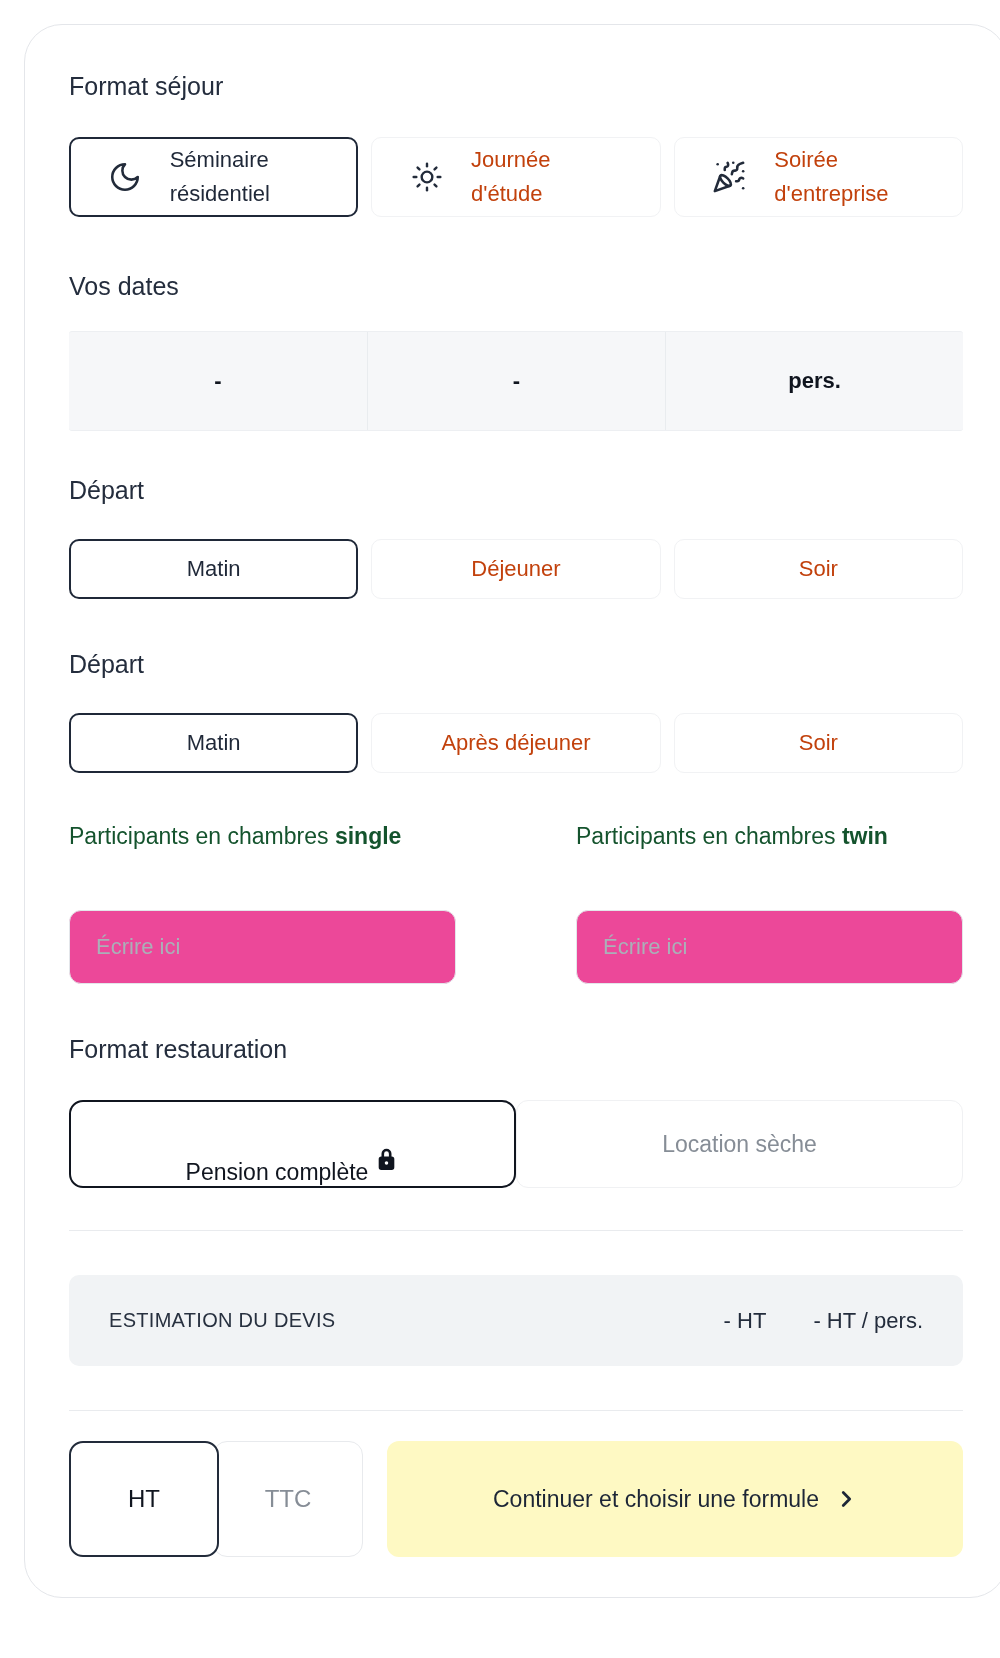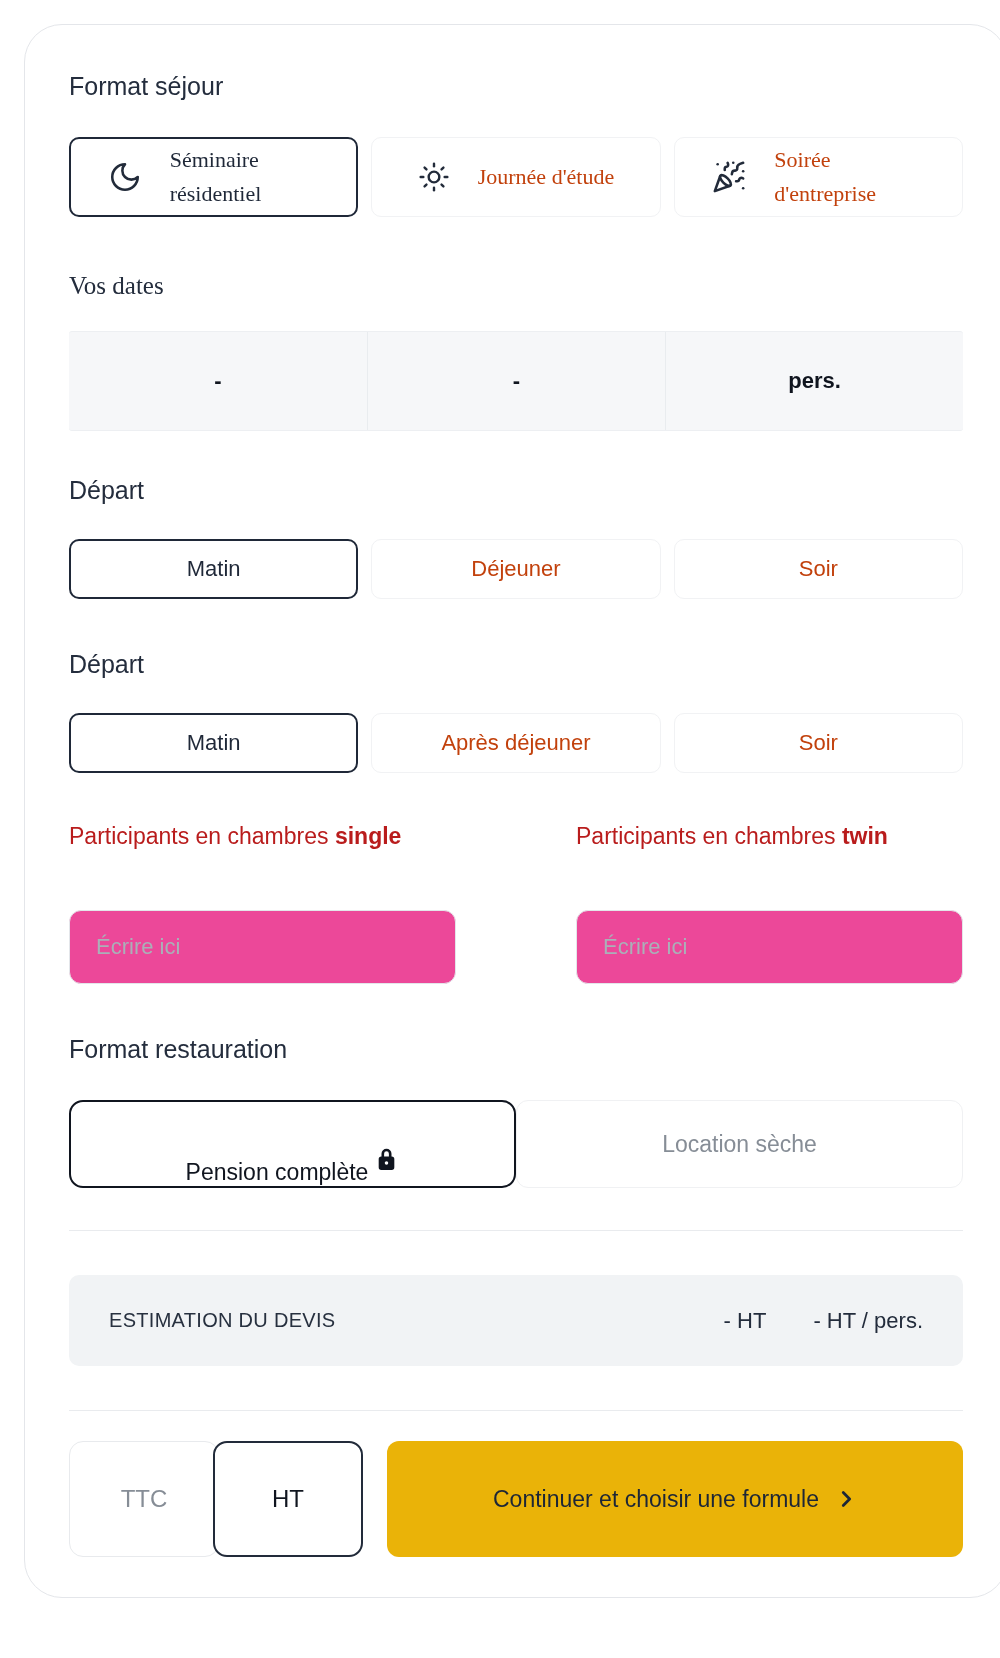--- a/index.html
+++ b/index.html
@@ -38,24 +38,24 @@
     font-size: 22px;
   }
   .opt.selected {
     border: 2px solid #1f2838;
     color: #1f2838;
     font-weight: 500;
   }
   .opt .ic { display: inline-flex; color: #222b3a; flex: 0 0 auto; }
   .opt .lbl2 { max-width: 150px; line-height: 1.55; text-align: left; }
   
-  .fmt-row { margin: 36px 0 54px 0; font-family: Liberation Serif, serif; }
+  .fmt-row { margin: 36px 0 54px 0; }
   .fmt-row .opt { height: 80px; }
   
-  .dates-heading { margin-bottom: 30px; font-family: Liberation Serif, serif; }
+  .dates-heading { margin-bottom: 30px; }
   .dates-row {
     height: 100px;
     margin-bottom: 44px;
     background: #f6f7f9;
     border-top: 1px solid #edeff2;
     border-bottom: 1px solid #edeff2;
     border-radius: 3px;
     display: grid;
     grid-template-columns: 1fr 1fr 1fr;
   }
@@ -67,21 +67,21 @@
   .dates-cell + .dates-cell { border-left: 1px solid #e9ecef; }
   
   .time-block { margin-bottom: 50px; }
   .time-block .section-heading { margin-bottom: 34px; }
   .time-block .opt { height: 60px; }
   
   .participants {
     display: grid; grid-template-columns: 1fr 1fr; column-gap: 120px;
     margin-bottom: 50px;
   }
-  .part-label { font-size: 23px; color: #b91c1c; margin-bottom: 60px; }
+  .part-label { font-size: 23px; color: #14532d; margin-bottom: 60px; }
   .part-label b { font-weight: 700; }
   .part-input {
     width: 100%; height: 74px;
     border: 1px solid #e3e6ea; border-radius: 12px;
     font-size: 22px; color: #242d3d; padding: 0 26px;
     font-family: "Liberation Sans", "DejaVu Sans", sans-serif;
     outline: none; background: #ec4899;
   }
   .part-input::placeholder { color: #aab0b8; }
   
@@ -118,21 +118,21 @@
     font-size: 24px; color: #868d96; cursor: pointer;
     display: flex; align-items: center; justify-content: center;
     font-family: "Liberation Sans", "DejaVu Sans", sans-serif;
   }
   .tax-btn.selected {
     border: 2.5px solid #222b3a; color: #10151f; font-weight: 500; z-index: 1;
   }
   .tax-btn + .tax-btn { margin-left: -6px; }
   .continue-btn {
     margin-left: 24px; flex: 1; height: 116px;
-    background: #eab308; border: none; border-radius: 12px;
+    background: #fef9c3; border: none; border-radius: 12px;
     font-size: 23px; font-weight: 500; color: #1d2636; cursor: pointer;
     display: flex; align-items: center; justify-content: center; gap: 16px;
     font-family: "Liberation Sans", "DejaVu Sans", sans-serif;
   }
   svg { display: block; }
 </style>
 </head>
 <body>
 
 <div class="card">
@@ -237,22 +237,22 @@
     <span class="est-label">ESTIMATION DU DEVIS</span>
     <span class="est-values">
       <span>- HT</span>
       <span>- HT / pers.</span>
     </span>
   </div>
 
   <hr class="divider">
 
   <div class="footer">
+    <button class="tax-btn selected">HT</button>
     <button class="tax-btn">TTC</button>
-    <button class="tax-btn selected">HT</button>
     <button class="continue-btn">
       <span>Continuer et choisir une formule</span>
       <span>
         <svg width="22" height="22" viewBox="0 0 24 24" fill="none" stroke="#1d2636" stroke-width="3" stroke-linecap="round" stroke-linejoin="round">
             <path d="m9 5 7 7-7 7"></path>
           </svg>
       </span>
     </button>
   </div>
 

